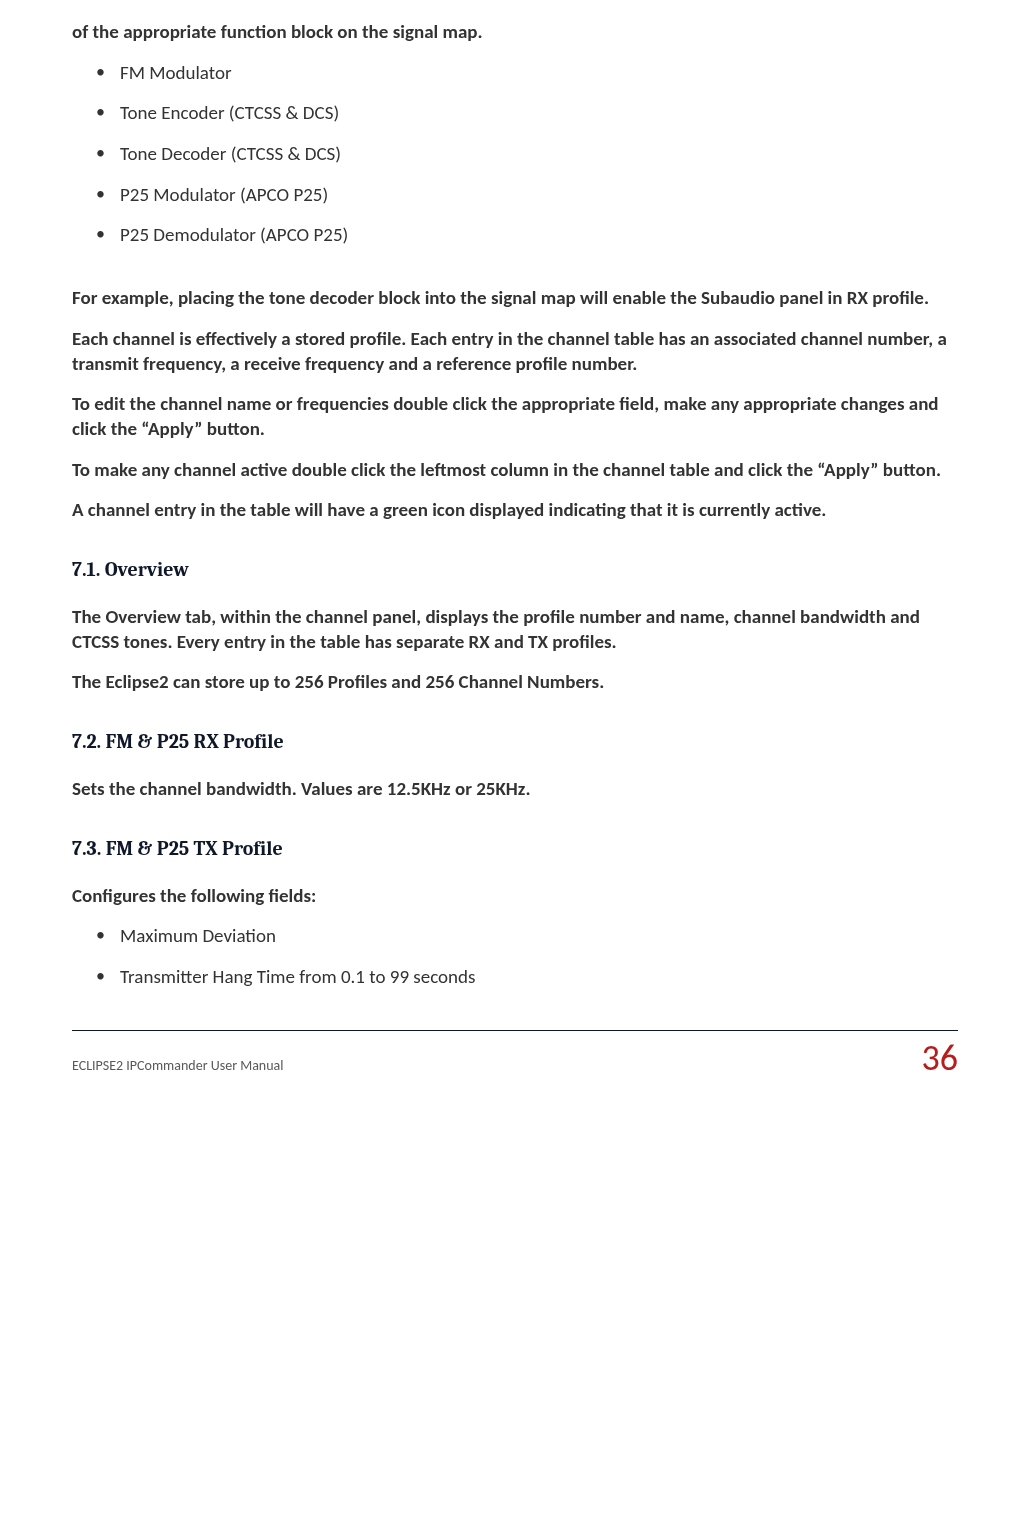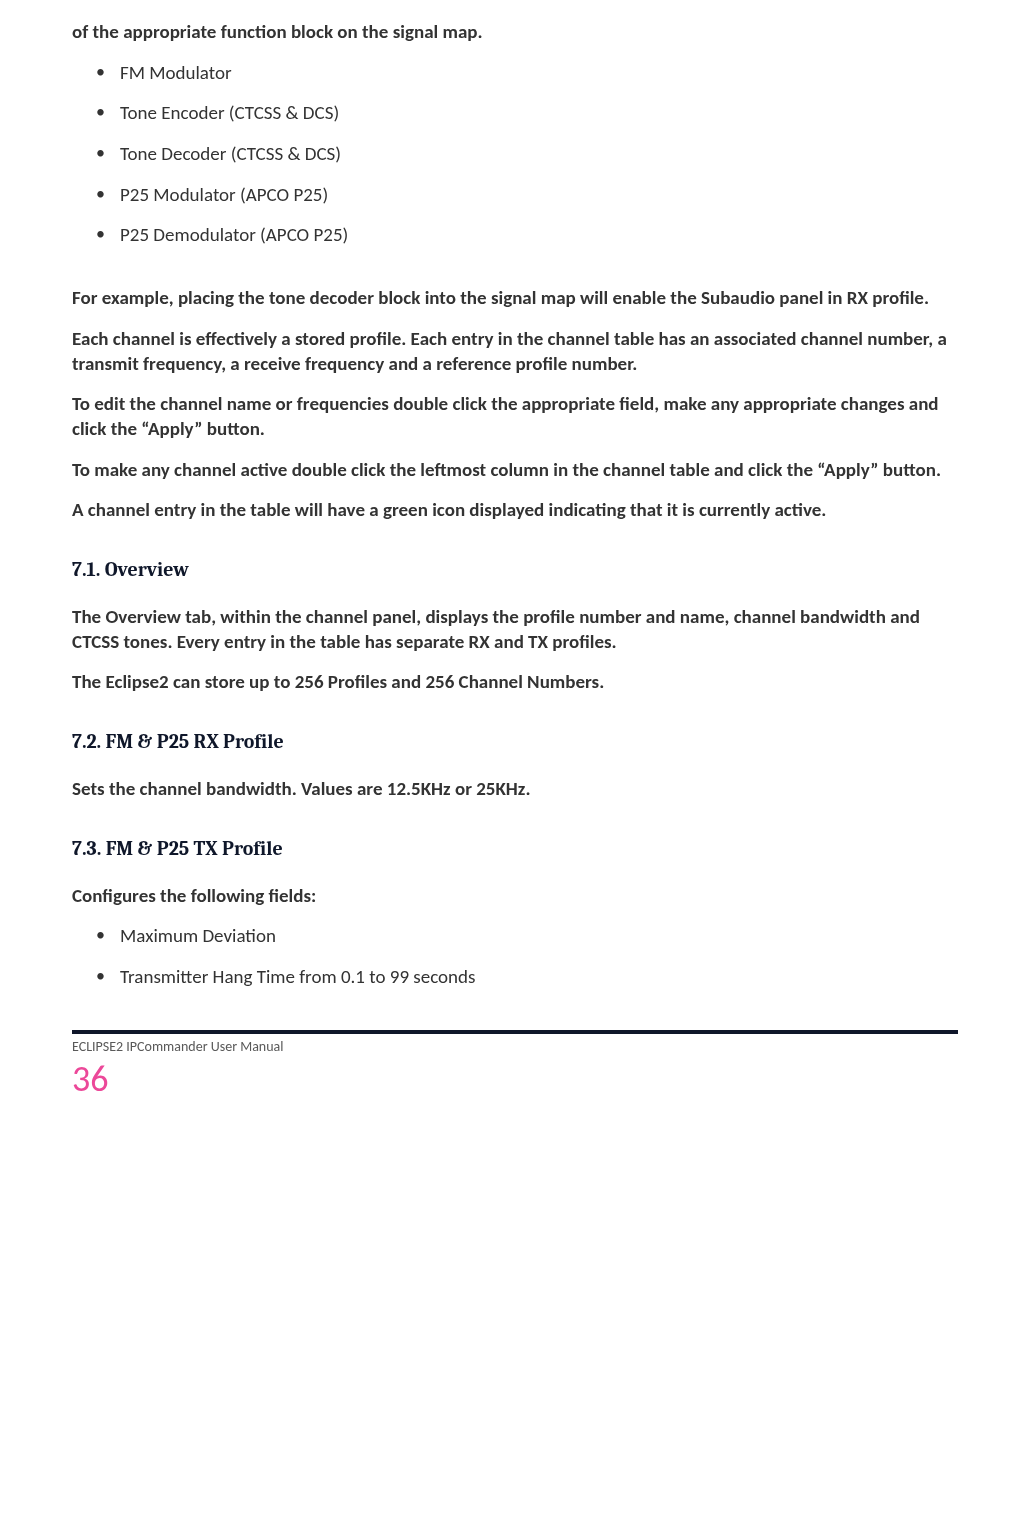--- a/index.html
+++ b/index.html
@@ -34,33 +34,32 @@
     font-size: 18px;
   }
   h2 {
     font-family: Cambria, Georgia, serif;
     color: #0f172a;
     font-size: 20px;
     font-weight: bold;
     margin: 34px 0 22px 0;
   }
   .footer {
-    border-top: 4px solid #0f172a;
+    border-top: 1px solid #0f172a;
     margin-top: 40px;
     padding-top: 4px;
     display: flex;
     justify-content: space-between;
     align-items: baseline;
     font-size: 14px;
     color: #595959;
-    flex-direction: column;
   }
   .footer .page {
     font-size: 36px;
-    color: #ec4899;
+    color: #b91c1c;
   }
   .spacer {
     height: 14px;
   }
 </style>
 </head>
 <body>
 
 <p>of the appropriate function block on the signal map.</p>
 

